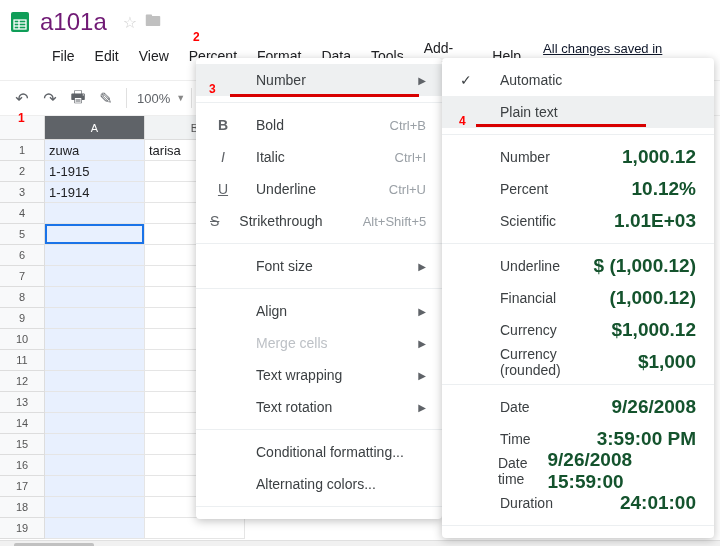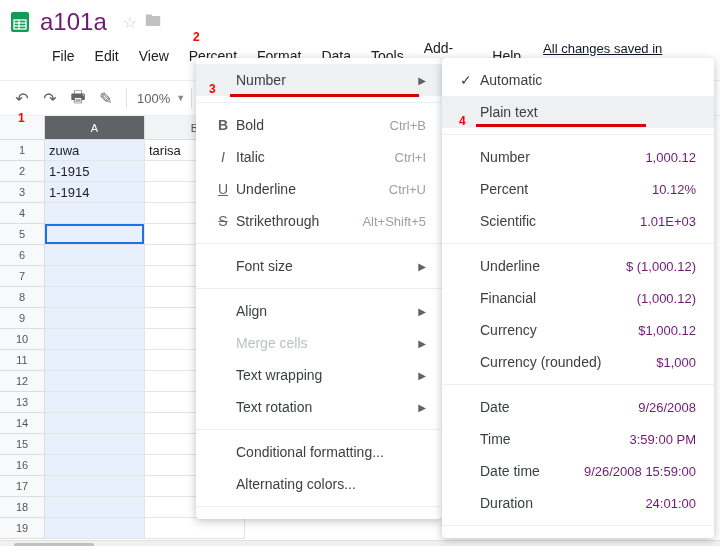--- a/index.html
+++ b/index.html
@@ -36,35 +36,35 @@
   .row { display:flex; height:21px; }
   .rowhdr { width:45px; background:#f8f9fa; border-right:1px solid #ddd; border-bottom:1px solid #ddd; font-size:11px; color:#555; display:flex; align-items:center; justify-content:center;}
   .cell { border-right:1px solid #e5e5e5; border-bottom:1px solid #e5e5e5; padding:2px 4px; font-size:13px; display:flex; align-items:center;}
   .cell.selcol { background:#e8f0fe; }
   .colhdr.a, .cell.a { width:100px; }
   .colhdr.b, .cell.b { width:100px; }
   .active-outline { position:absolute; border:2px solid #1a73e8; pointer-events:none; }
 
   
   .menu { position:absolute; background:#fff; box-shadow: 0 2px 10px rgba(0,0,0,0.25); border-radius:4px; padding:6px 0; z-index:10; }
-  .menu .item { display:flex; align-items:center; height:32px; padding: 0 16px 0 14px; font-size:14px; color:#3c4043; cursor:pointer; position:relative;}
+  .menu .item { display:flex; align-items:center; height:32px; padding: 0 16px 0 14px; font-size:14px; color:#3c4043; cursor:pointer; position:relative;gap:20px;}
   .menu .item .ic { width:26px; font-size:14px; color:#5f6368; display:flex; justify-content:center;}
   .menu .item .lbl { flex:1; }
   .menu .item .sc { color:#9aa0a6; font-size:13px; margin-left:20px;}
   .menu .item .arr { color:#5f6368; font-size:10px; margin-left:20px;}
   .menu .item.hl { background:#eef0f1; }
   .menu hr { border:none; border-top:1px solid #eceff1; margin:6px 0;}
   .menu .item.dis { color:#bdc1c6; }
   .menu .item.dis .ic { color:#bdc1c6; }
 
   .format-menu { left:196px; top:58px; width:246px; }
   .sub-menu { left:442px; top:58px; width:272px; }
   .sub-menu .item { padding: 0 18px; }
   .sub-menu .item .lbl { flex:1; }
-  .sub-menu .item .ex { color:#701a75; font-size:13px; }
+  .sub-menu .item .ex { color:#14532d; font-size:19px;font-weight:bold; }
   .sub-menu .check { width:20px; font-size:14px; color:#3c4043;}
 
   
   .ann-num { position:absolute; color:#f00; font-size:12px; font-weight:bold; z-index:20;}
   .ann-line { position:absolute; background:#d80000; height:3px; z-index:20; }
   .scrollbar-h { position:absolute; left:0; bottom:0; right:0; height:16px; background:#f1f1f1; border-top:1px solid #e0e0e0;}
   .scrollbar-h .thumb { position:absolute; left:14px; top:2px; height:12px; width:80px; background:#c1c1c1; border-radius:2px;}
   .scrollbar-h .btn { position:absolute; top:0; width:14px; height:16px; display:flex;align-items:center;justify-content:center; font-size:9px; color:#666;}
 </style>
 </head>

